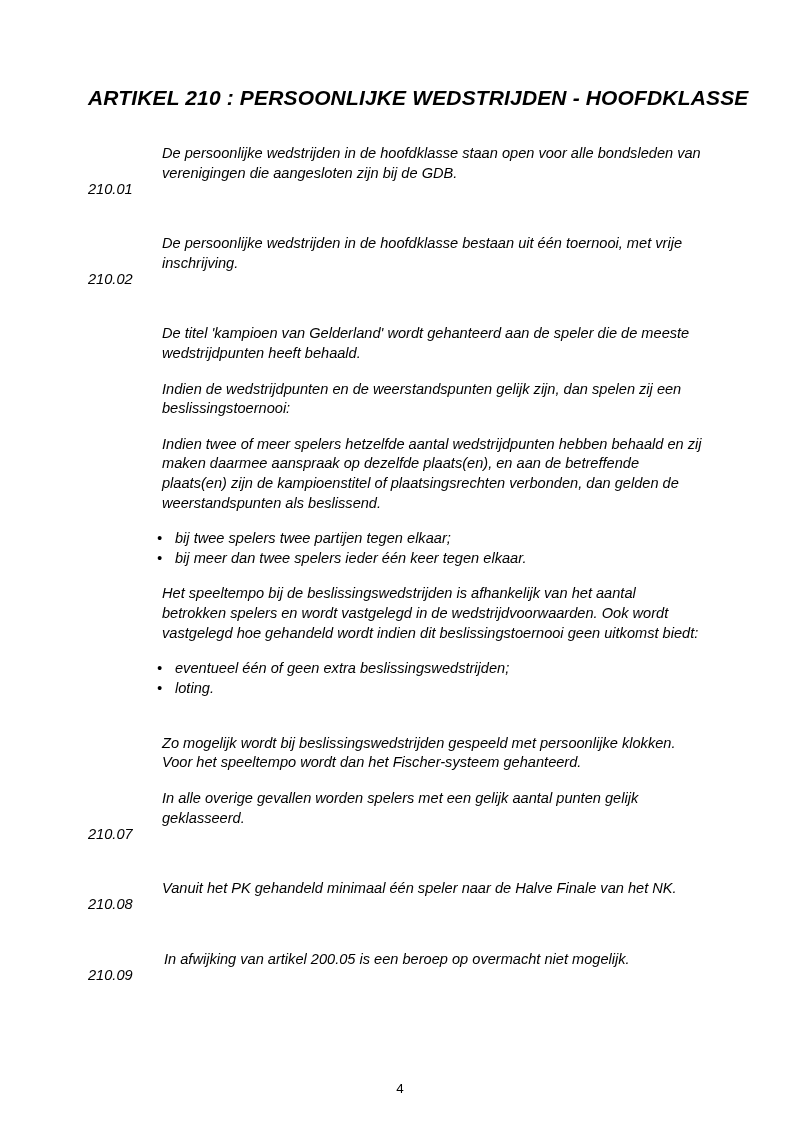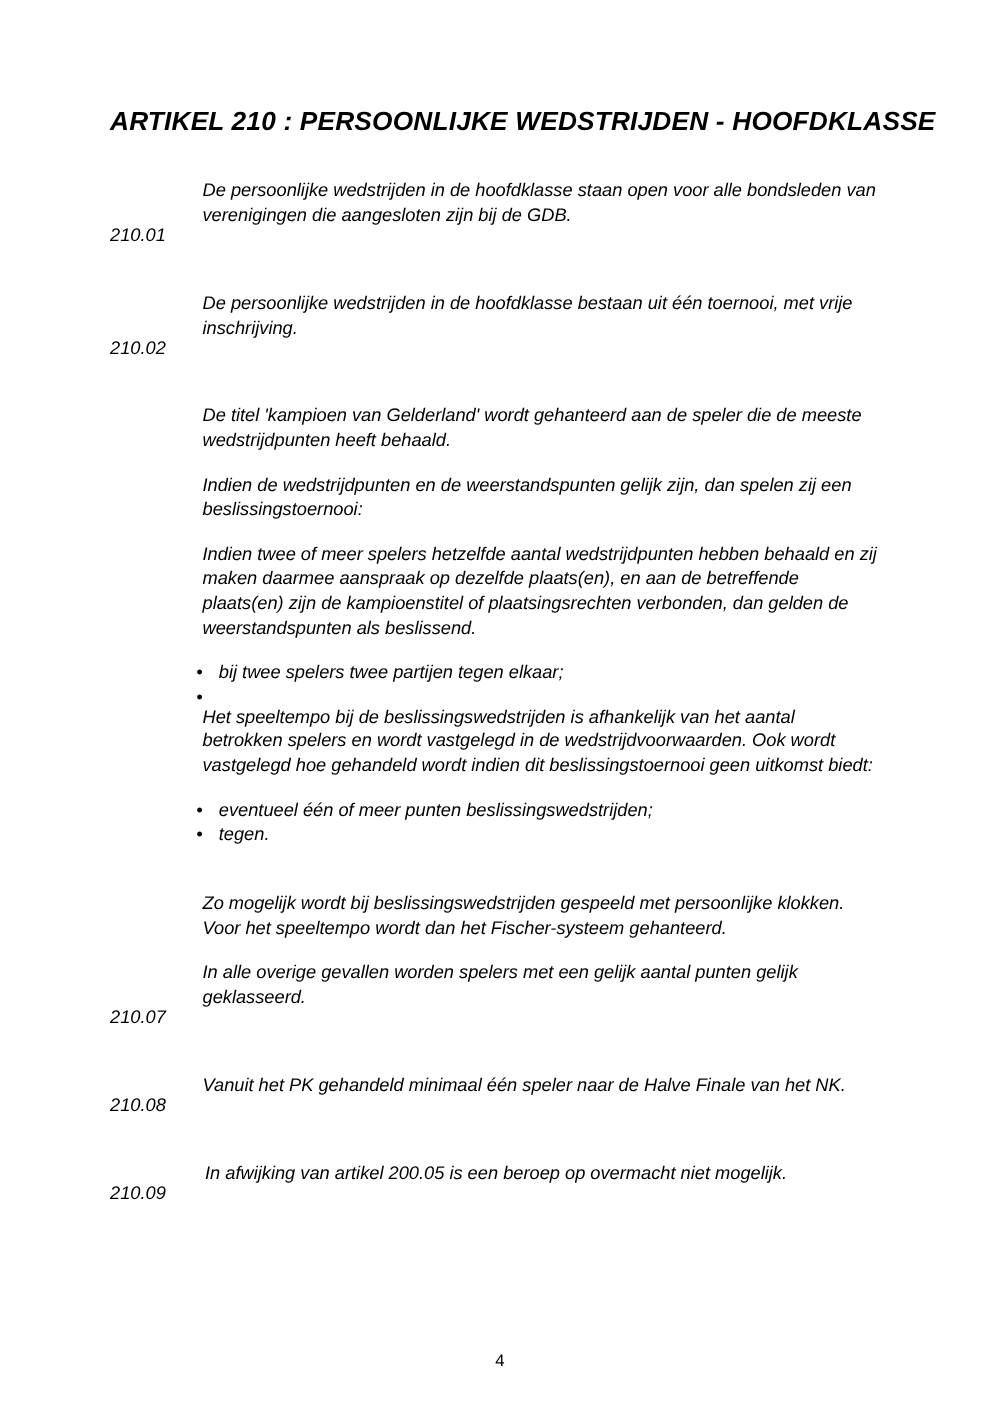--- a/index.html
+++ b/index.html
@@ -129,33 +129,34 @@
         <p class="para">Indien de wedstrijdpunten en de weerstandspunten gelijk zijn, dan spelen zij een beslissingstoernooi:</p>
         <p class="para">Indien twee of meer spelers hetzelfde aantal wedstrijdpunten hebben behaald en zij maken daarmee aanspraak op dezelfde plaats(en), en aan de betreffende plaats(en) zijn de kampioenstitel of plaatsingsrechten verbonden, dan gelden de weerstandspunten als beslissend.</p>
 
         <ul class="bullets">
           <li>
             <span class="bullet-dot">•</span>
             <span>bij twee spelers twee partijen tegen elkaar;</span>
           </li>
           <li>
             <span class="bullet-dot">•</span>
+            <span>bij meer dan twee spelers ieder één keer tegen elkaar.</span>
           </li>
         </ul>
 
         <p class="para">Het speeltempo bij de beslissingswedstrijden is afhankelijk van het aantal betrokken spelers en wordt vastgelegd in de wedstrijdvoorwaarden. Ook wordt vastgelegd hoe gehandeld wordt indien dit beslissingstoernooi geen uitkomst biedt:</p>
 
         <ul class="bullets">
           <li>
             <span class="bullet-dot">•</span>
-            <span>eventueel één of meer punten beslissingswedstrijden;</span>
+            <span>eventueel één of geen extra beslissingswedstrijden;</span>
           </li>
           <li>
             <span class="bullet-dot">•</span>
-            <span>tegen.</span>
+            <span>loting.</span>
           </li>
         </ul>
 
         <div class="spacer-line"></div>
 
         <p class="para">Zo mogelijk wordt bij beslissingswedstrijden gespeeld met persoonlijke klokken. Voor het speeltempo wordt dan het Fischer-systeem gehanteerd.</p>
         <p class="para">In alle overige gevallen worden spelers met een gelijk aantal punten gelijk geklasseerd.</p>
       </div>
     </div>
 

